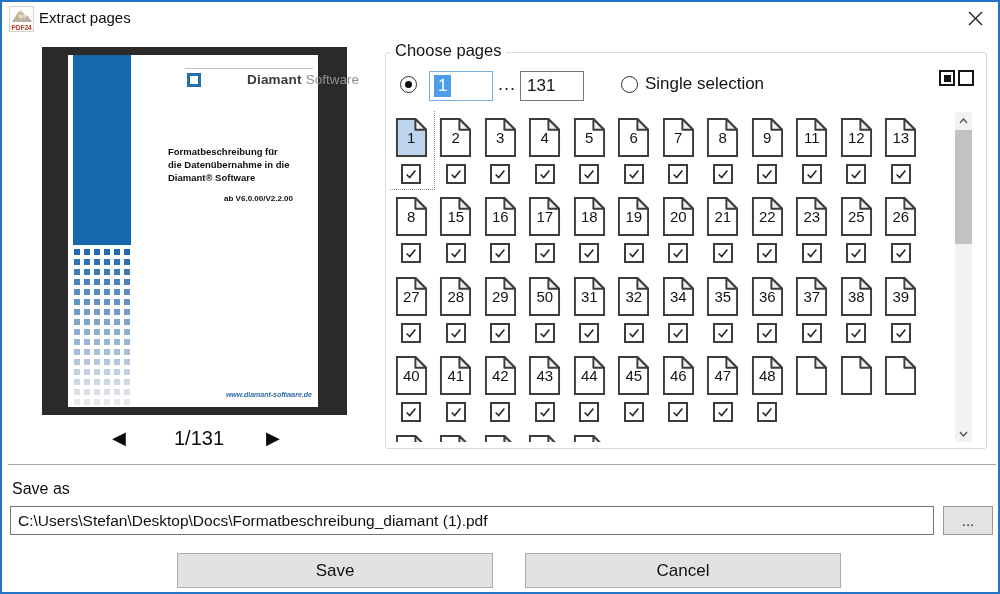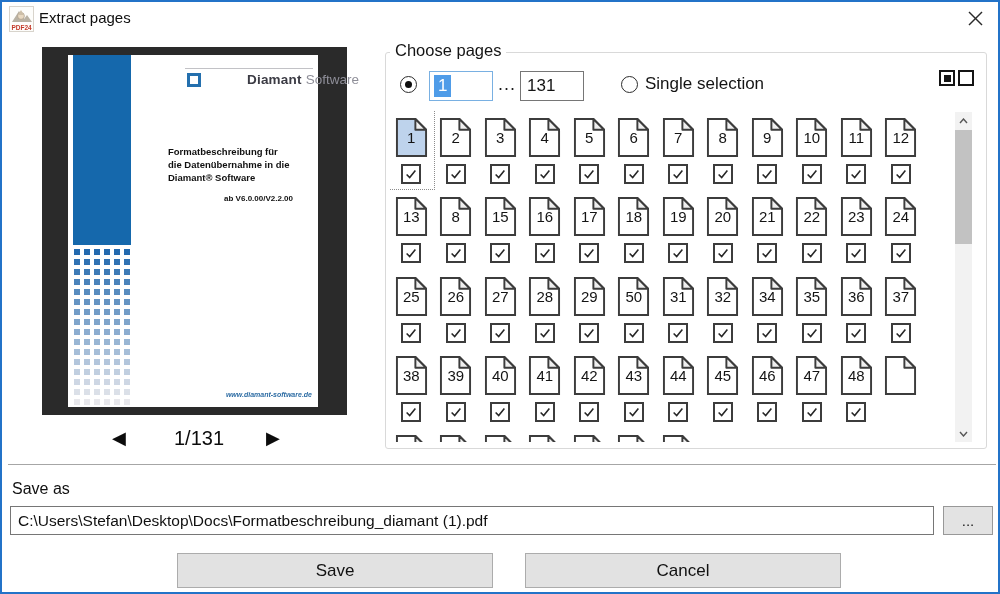--- a/index.html
+++ b/index.html
@@ -365,34 +365,20 @@
             <polyline points="3,8.5 6.5,12 13,4"></polyline>
           </svg>
         </div>
       </div>
       <div class="pagecell">
         <div class="pageicon">
           <svg viewBox="0 0 34 42">
             <path class="pg" d="M2,2 H21 L32,13 V40 H2 Z"></path>
             <path class="fold" d="M21,2 V13 H32 Z"></path>
           </svg>
-          <span class="pagenum">10</span>
-        </div>
-        <div class="pagecheck">
-          <svg viewBox="0 0 16 16">
-            <polyline points="3,8.5 6.5,12 13,4"></polyline>
-          </svg>
-        </div>
-      </div>
-      <div class="pagecell">
-        <div class="pageicon">
-          <svg viewBox="0 0 34 42">
-            <path class="pg" d="M2,2 H21 L32,13 V40 H2 Z"></path>
-            <path class="fold" d="M21,2 V13 H32 Z"></path>
-          </svg>
           <span class="pagenum">11</span>
         </div>
         <div class="pagecheck">
           <svg viewBox="0 0 16 16">
             <polyline points="3,8.5 6.5,12 13,4"></polyline>
           </svg>
         </div>
       </div>
       <div class="pagecell">
         <div class="pageicon">
@@ -548,34 +534,20 @@
           </svg>
         </div>
       </div>
       <div class="pagecell">
         <div class="pageicon">
           <svg viewBox="0 0 34 42">
             <path class="pg" d="M2,2 H21 L32,13 V40 H2 Z"></path>
             <path class="fold" d="M21,2 V13 H32 Z"></path>
           </svg>
           <span class="pagenum">23</span>
-        </div>
-        <div class="pagecheck">
-          <svg viewBox="0 0 16 16">
-            <polyline points="3,8.5 6.5,12 13,4"></polyline>
-          </svg>
-        </div>
-      </div>
-      <div class="pagecell">
-        <div class="pageicon">
-          <svg viewBox="0 0 34 42">
-            <path class="pg" d="M2,2 H21 L32,13 V40 H2 Z"></path>
-            <path class="fold" d="M21,2 V13 H32 Z"></path>
-          </svg>
-          <span class="pagenum">24</span>
         </div>
         <div class="pagecheck">
           <svg viewBox="0 0 16 16">
             <polyline points="3,8.5 6.5,12 13,4"></polyline>
           </svg>
         </div>
       </div>
       <div class="pagecell">
         <div class="pageicon">
           <svg viewBox="0 0 34 42">

